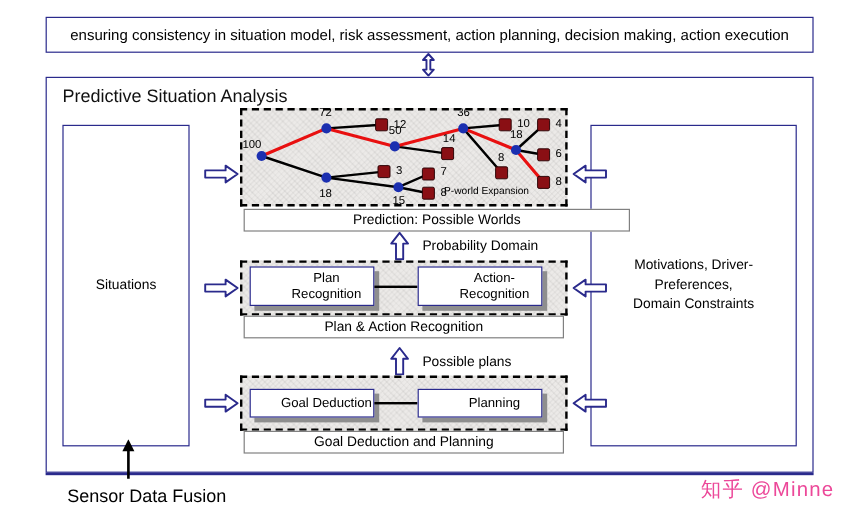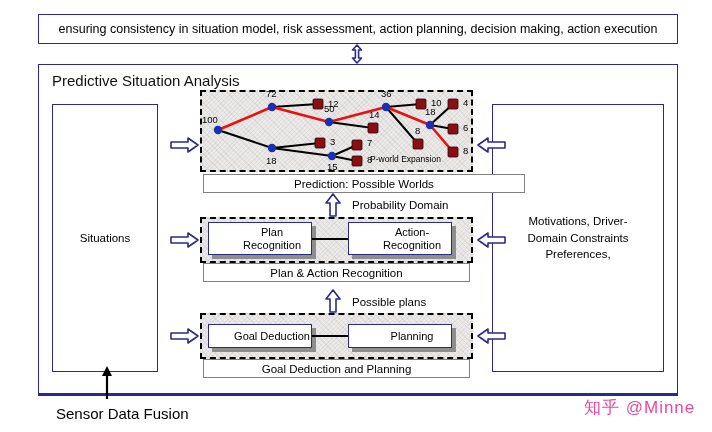--- a/index.html
+++ b/index.html
@@ -166,22 +166,22 @@
 
   <div class="shadow" id="situations-shadow"></div>
   <div class="bluebox" id="situations-box">
     <span>Situations</span>
   </div>
 
   <div class="shadow" id="motivations-shadow"></div>
   <div class="bluebox" id="motivations-box">
     <div>
       <div>Motivations, Driver-</div>
+      <div>Preferences,</div>
       <div>Domain Constraints</div>
-      <div>Preferences,</div>
     </div>
   </div>
 
   <div class="dashbox stack-dash" id="pred-dash"></div>
   <svg id="graph-svg" viewBox="0 0 273 82">
       <line x1="18" y1="40" x2="72" y2="17" stroke="#e81010" stroke-width="2.6" stroke-linecap="round"></line>
       <line x1="18" y1="40" x2="72" y2="58" stroke="#000000" stroke-width="2" stroke-linecap="round"></line>
       <line x1="72" y1="17" x2="118" y2="14" stroke="#000000" stroke-width="2" stroke-linecap="round"></line>
       <line x1="72" y1="17" x2="129" y2="32" stroke="#e81010" stroke-width="2.6" stroke-linecap="round"></line>
       <line x1="72" y1="58" x2="120" y2="53" stroke="#000000" stroke-width="2" stroke-linecap="round"></line>

